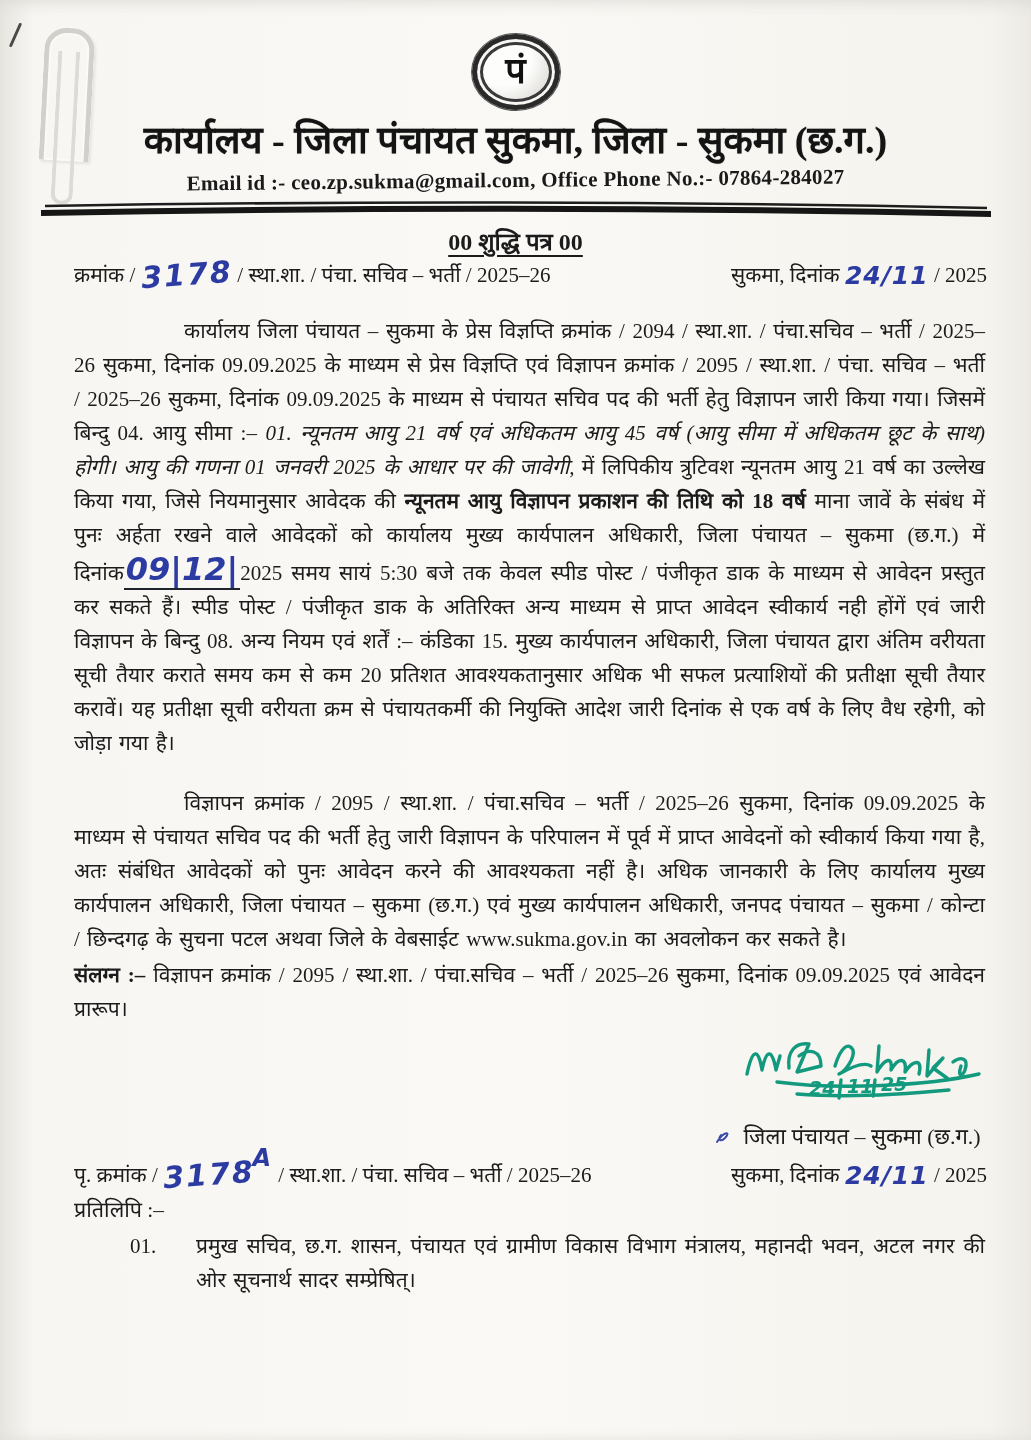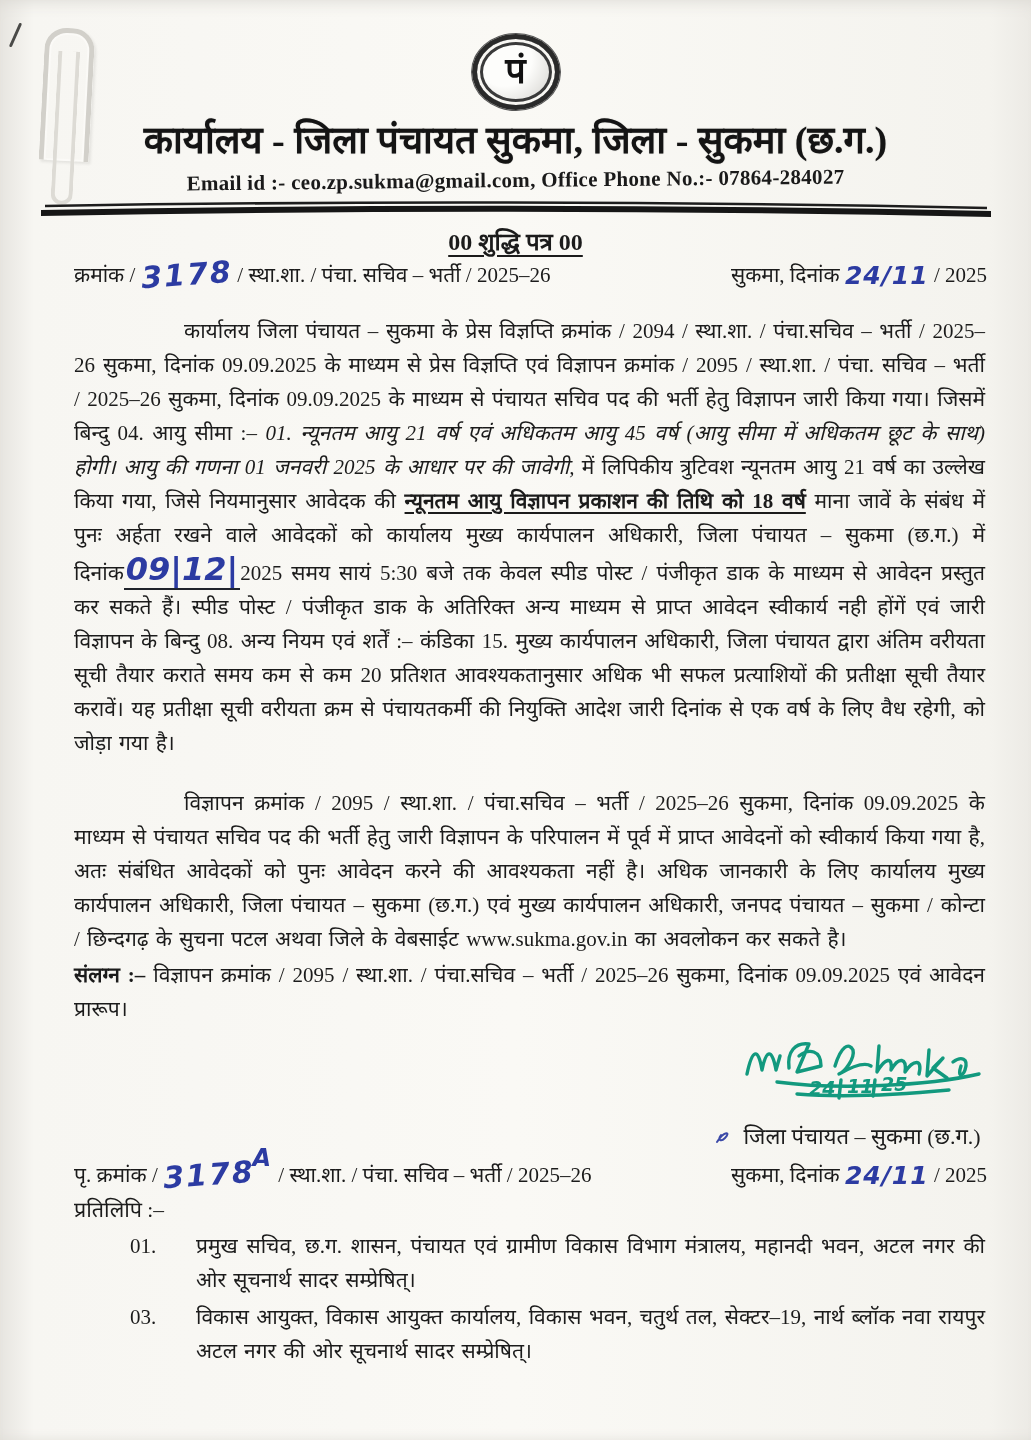--- a/index.html
+++ b/index.html
@@ -72,21 +72,21 @@
   .hw-date{font-size:25px;display:inline-block;transform:translateY(2px);letter-spacing:1px;}
   .sup-a{position:relative;top:-16px;font-size:24px;left:-2px;font-style:italic;color:#2c3ba2;font-family:"DejaVu Sans",sans-serif;font-weight:600;}
   
   .bodytext{
     margin:26px 46px 0 74px;
     font-size:21px;line-height:34px;text-align:justify;
     word-spacing:2px;
   }
   .indent{text-indent:110px;}
   .seg-italic{font-style:italic;}
-  .seg-boldul{font-weight:bold;text-decoration:underline;text-underline-offset:4px;}
+  .seg-boldul{font-weight:bold;text-underline-offset:4px;}
   .hw-inline{
     color:#2c3ba2;font-family:"DejaVu Sans",sans-serif;font-style:italic;font-weight:600;
     font-size:32px;border-bottom:2px solid #20232b;padding:0 2px;
   }
   .enclosure{margin-top:2px;}
   .enc-label{font-weight:bold;}
   
   .sigrow{display:flex;justify-content:flex-end;margin:6px 44px 0 0;}
   .sigblock{text-align:center;}
   .signame{font-size:22px;font-weight:bold;line-height:33px;white-space:nowrap;}
@@ -188,20 +188,16 @@
     </div>
   </div>
 
   <div class="copylabel">प्रतिलिपि :–</div>
 
   <div class="copies">
     <div class="copy-row">
       <span class="copy-no">01.</span>
       <span class="copy-text">प्रमुख सचिव, छ.ग. शासन, पंचायत एवं ग्रामीण विकास विभाग मंत्रालय, महानदी भवन, अटल नगर की ओर सूचनार्थ सादर सम्प्रेषित्।</span>
     </div>
-    <div class="copy-row">
-      <span class="copy-no">03.</span>
-      <span class="copy-text">विकास आयुक्त, विकास आयुक्त कार्यालय, विकास भवन, चतुर्थ तल, सेक्टर–19, नार्थ ब्लॉक नवा रायपुर अटल नगर की ओर सूचनार्थ सादर सम्प्रेषित्।</span>
-    </div>
 
   </div>
 
 </div>
 
 </body></html>

